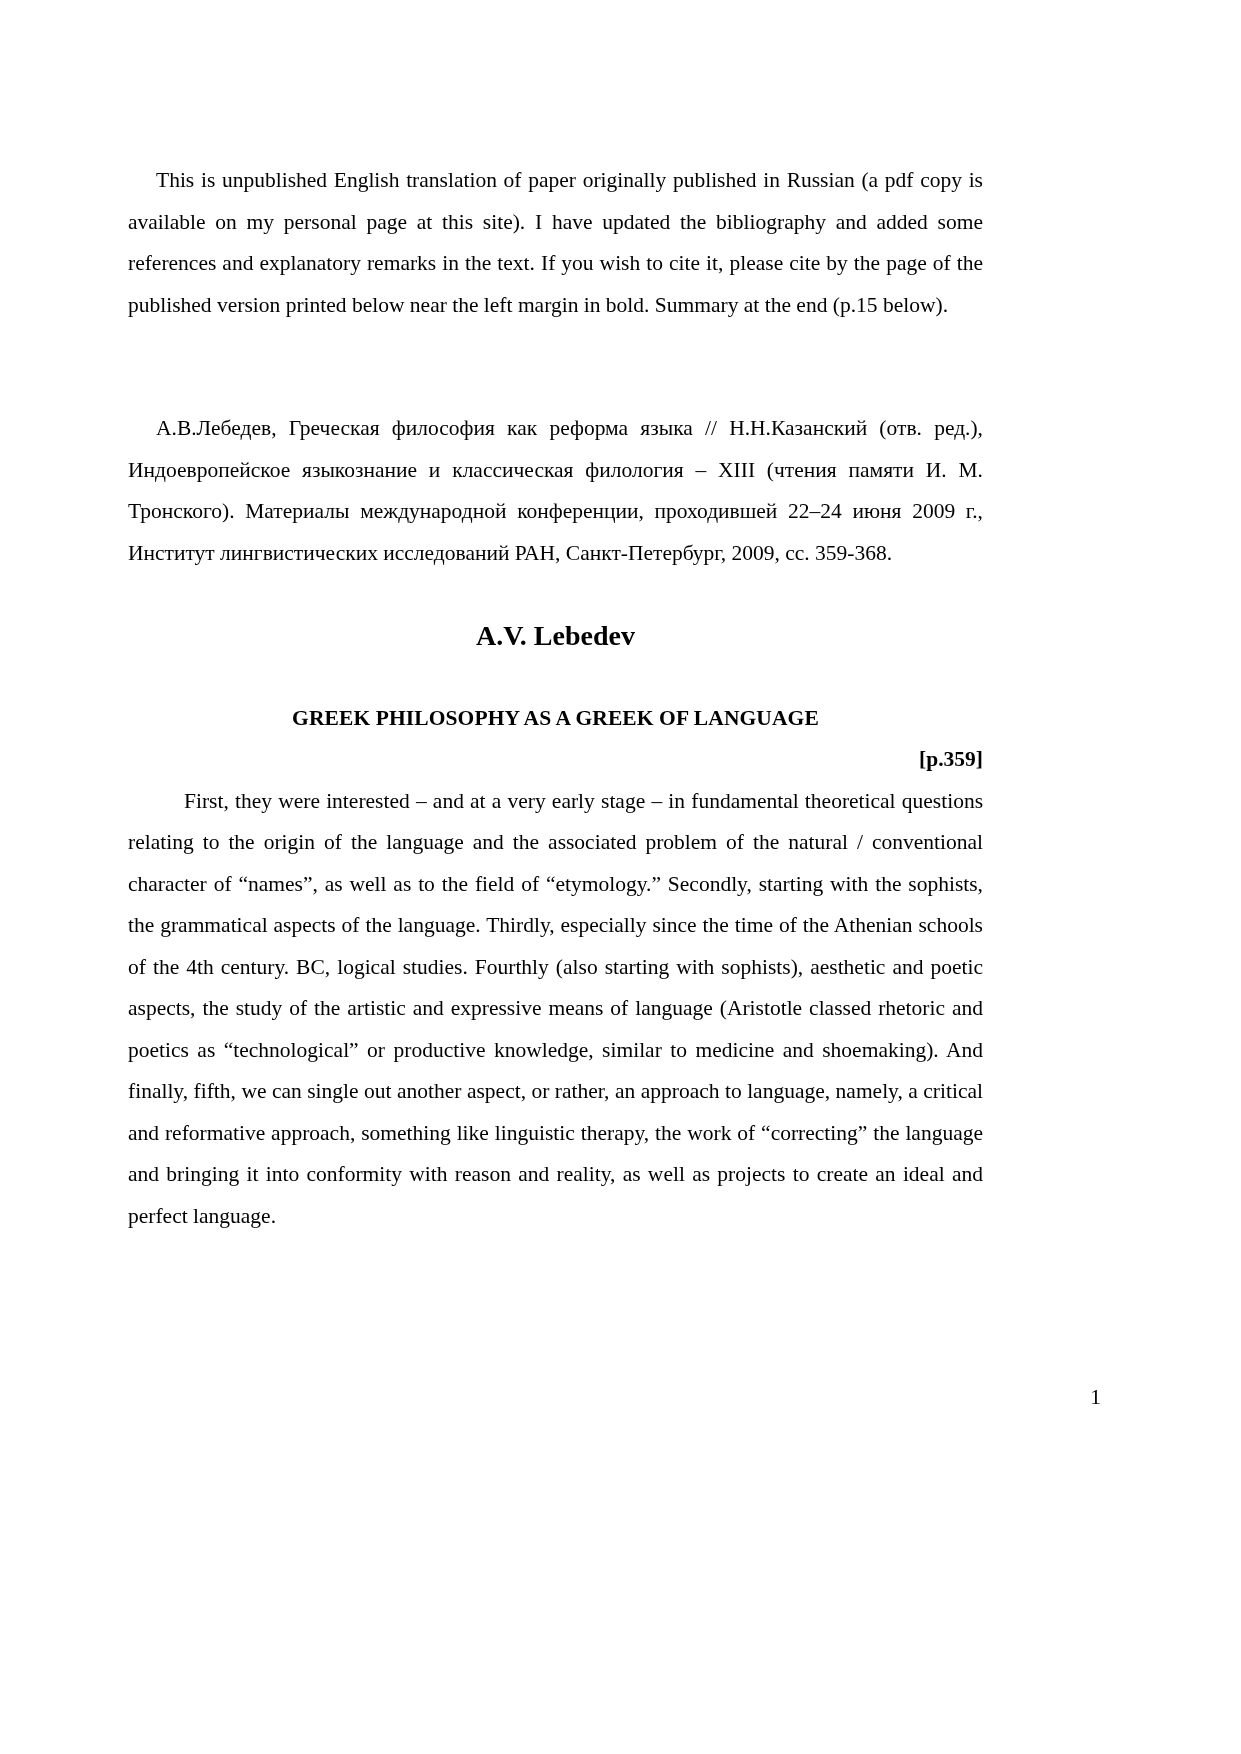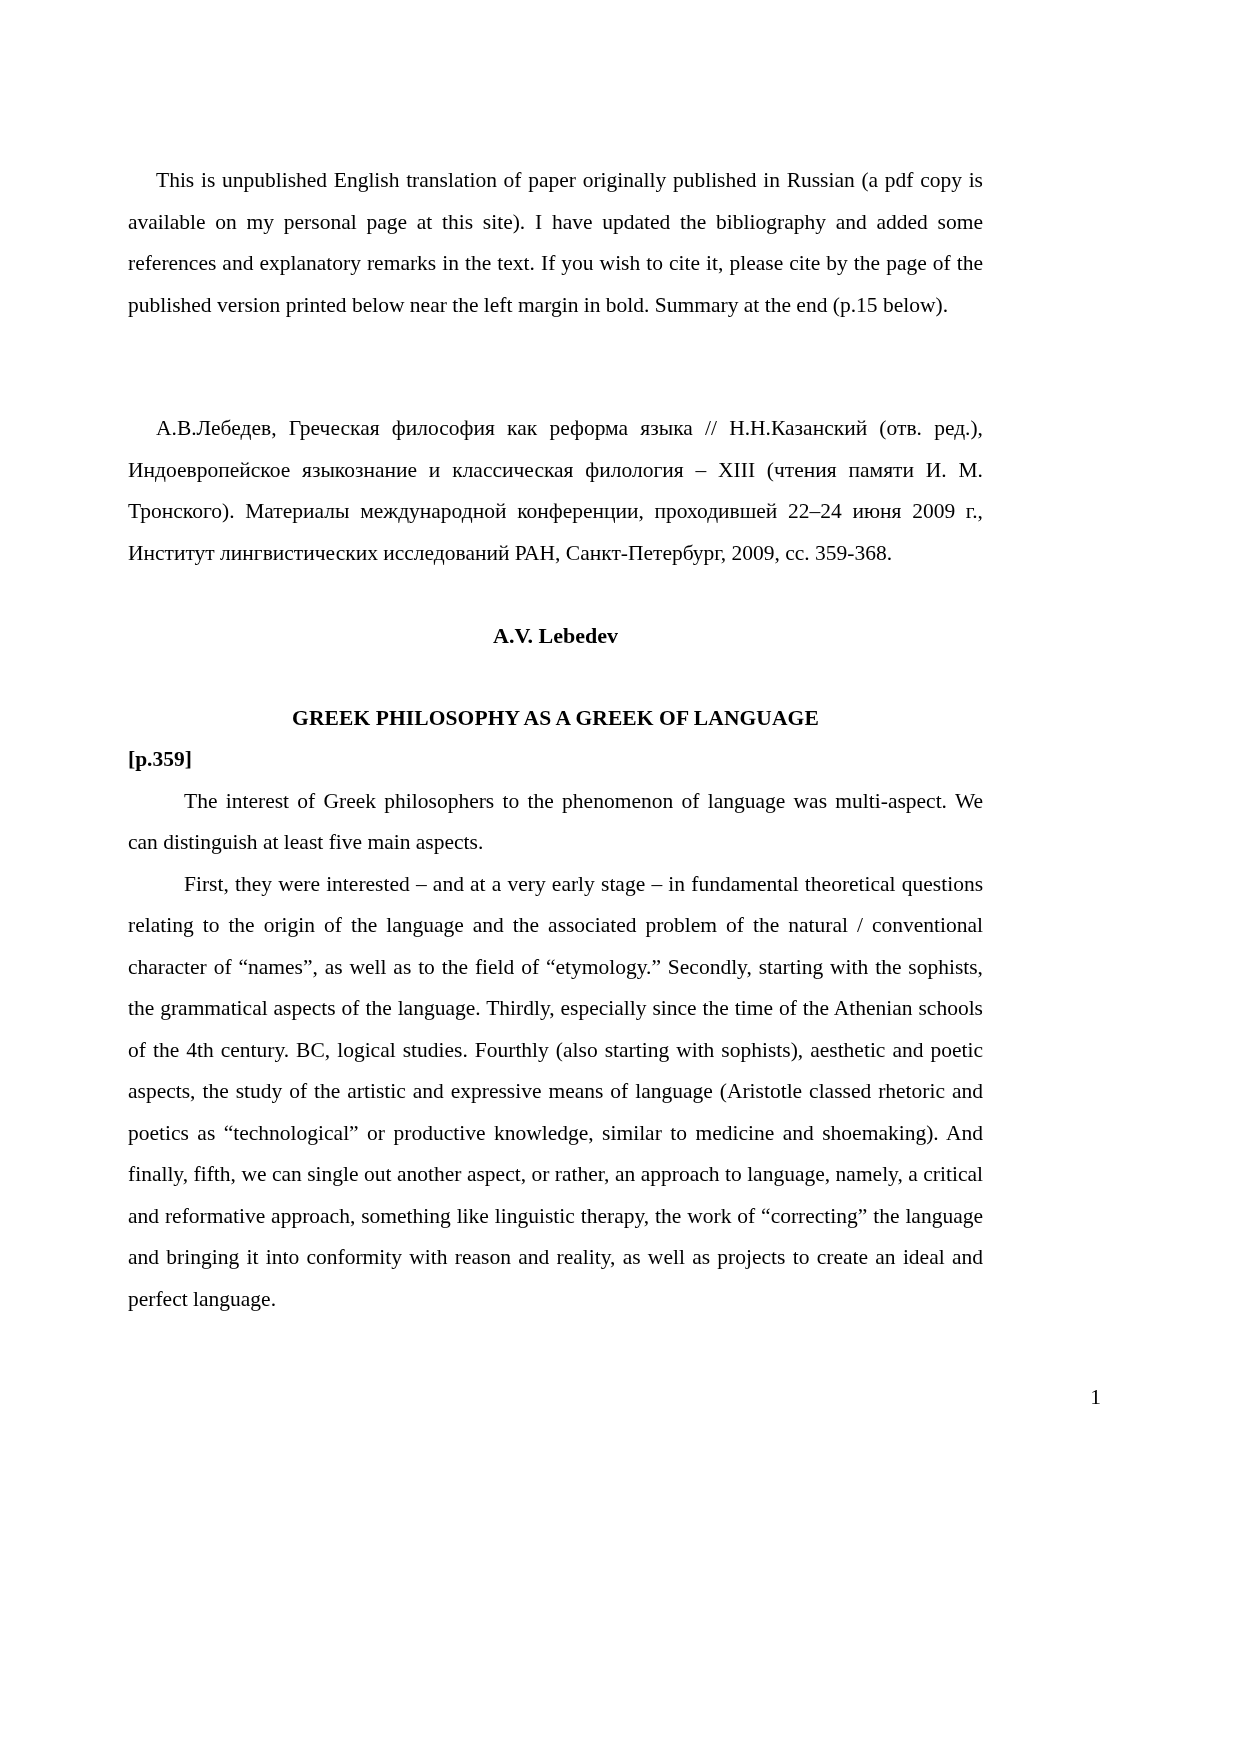--- a/index.html
+++ b/index.html
@@ -36,35 +36,35 @@
     text-justify: inter-word;
     margin: 0;
   }
   .indent-1 { text-indent: 28px; }
   .indent-2 { text-indent: 56px; }
   .spacer-lg { height: 82px; }
   .spacer-md { height: 41px; }
   .center {
     text-align: center;
     font-weight: bold;
-    font-size: 22px;
+    font-size: 28px;
     line-height: 41.5px;
   }
   .title {
     text-align: center;
     font-weight: bold;
     font-size: 21.5px;
     line-height: 41.5px;
     letter-spacing: 0.1px;
   }
   .pmark {
     font-weight: bold;
     font-size: 21.5px;
     line-height: 41.5px;
-    text-align: left;
+    text-align: right;
   }
   .page-number {
     position: absolute;
     right: 140px;
     bottom: 88px;
     font-size: 21.5px;
     line-height: 1;
   }
 </style>
 </head>
@@ -83,20 +83,19 @@
     <div class="spacer-md"></div>
 
     <div class="center">A.V. Lebedev</div>
 
     <div class="spacer-md"></div>
 
     <div class="title">GREEK PHILOSOPHY AS A GREEK OF LANGUAGE</div>
 
     <div class="pmark">[p.359]</div>
 
-    <p class="para indent-2">The interest of Greek philosophers to the phenomenon of language was multi-aspect. We can distinguish at least five main aspects.</p>
 
     <p class="para indent-2"> First, they were interested – and at a very early stage – in fundamental theoretical questions relating to the origin of the language and the associated problem of the natural / conventional character of  “names”, as well as to the field of “etymology.” Secondly, starting with the sophists, the grammatical aspects of the language. Thirdly, especially since the time of the Athenian schools of the 4th century. BC, logical studies. Fourthly (also starting with sophists), aesthetic and poetic aspects, the study of the artistic and expressive means of language (Aristotle classed rhetoric and poetics as “technological” or productive knowledge, similar to medicine and shoemaking). And finally, fifth, we can single out another aspect, or rather, an approach to language, namely, a critical and reformative approach, something like linguistic therapy, the work of “correcting” the language and bringing it into conformity with reason and reality, as well as projects to create an ideal and perfect language.</p>
 
   </div>
 
   <div class="page-number">1</div>
 </div>
 
 </body></html>

